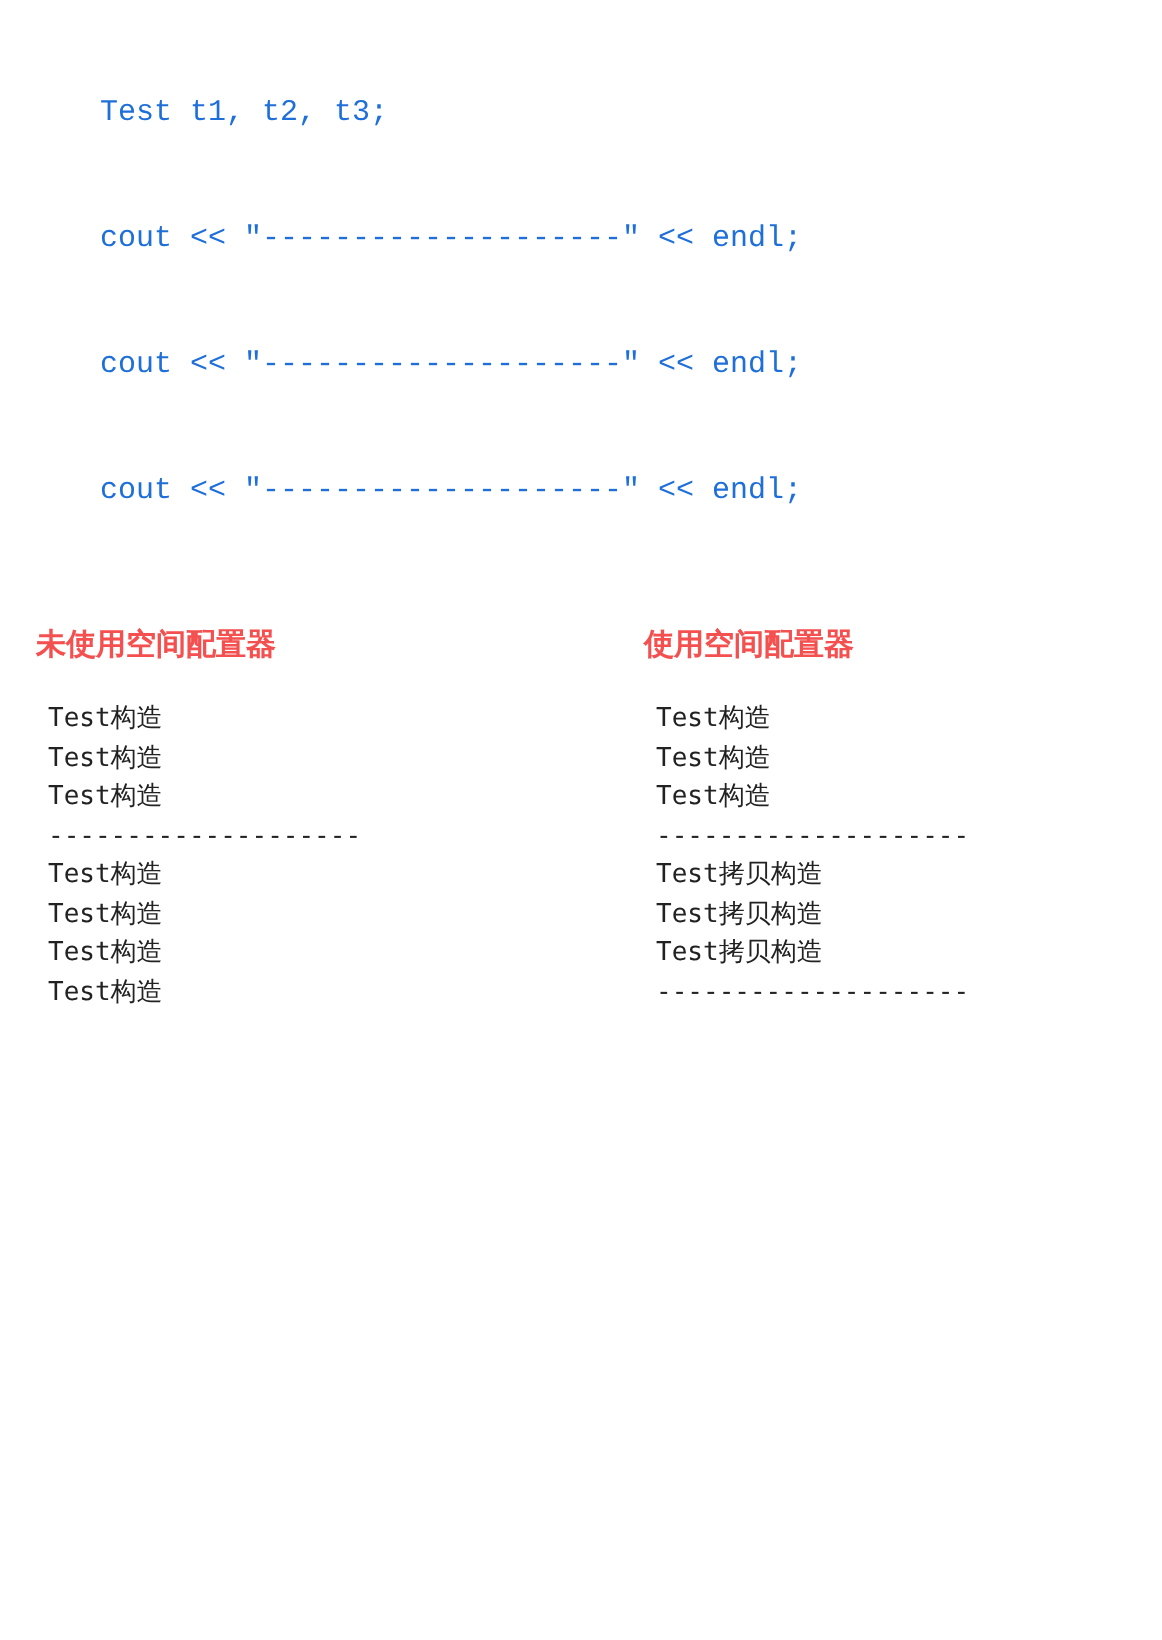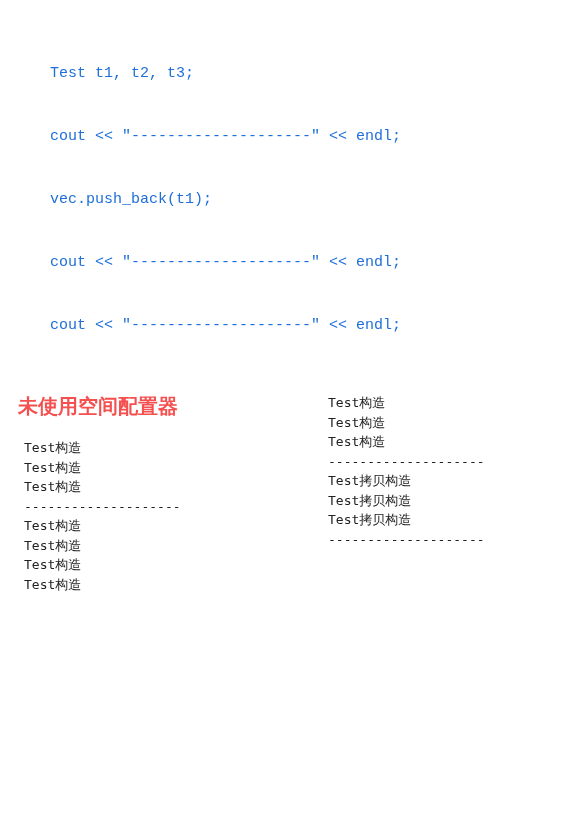--- a/index.html
+++ b/index.html
@@ -7,40 +7,40 @@
     padding: 0;
     background: #ffffff;
     font-family: "Microsoft YaHei", "PingFang SC", Arial, sans-serif;
     width: 581px;
   }
   .code-block {
     font-family: Consolas, "Courier New", monospace;
     font-size: 15px;
     color: #1e6fd9;
     line-height: 1.4;
-    padding: 21px 0 6px 50px;
+    padding: 4px 0 6px 50px;
     white-space: pre;
   }
   .code-line {
     display: block;
   }
   .columns {
     display: flex;
     padding-top: 30px;
   }
   .col-left {
     width: 54%;
     padding-left: 18px;
   }
   .col-right {
     width: 46%;
   }
   .section-title {
     color: #f55050;
-    font-size: 20px;
+    font-size: 15px;
     font-weight: 600;
     margin-bottom: 18px;
   }
   .output-block {
     font-family: "Microsoft YaHei", Consolas, monospace;
     font-size: 13px;
     line-height: 1.5;
     color: #222;
     padding-left: 6px;
   }
@@ -48,21 +48,20 @@
     display: block;
     white-space: pre;
   }
 </style>
 </head>
 <body>
 
 <div class="code-block">
   <span class="code-line">Test t1, t2, t3;</span>
   <span class="code-line">cout &lt;&lt; "--------------------" &lt;&lt; endl;</span>
-  <span class="code-line">vec.push_back(t1);</span>
   <span class="code-line">cout &lt;&lt; "--------------------" &lt;&lt; endl;</span>
   <span class="code-line">cout &lt;&lt; "--------------------" &lt;&lt; endl;</span>
 </div>
 
 <div class="columns">
   <div class="col-left">
     <div class="section-title">未使用空间配置器</div>
     <div class="output-block">
       <span class="output-line">Test构造</span>
       <span class="output-line">Test构造</span>
@@ -70,20 +69,21 @@
       <span class="output-line">--------------------</span>
       <span class="output-line">Test构造</span>
       <span class="output-line">Test构造</span>
       <span class="output-line">Test构造</span>
       <span class="output-line">Test构造</span>
 
     </div>
   </div>
 
   <div class="col-right">
+    <div class="section-title">使用空间配置器</div>
     <div class="output-block">
       <span class="output-line">Test构造</span>
       <span class="output-line">Test构造</span>
       <span class="output-line">Test构造</span>
       <span class="output-line">--------------------</span>
       <span class="output-line">Test拷贝构造</span>
       <span class="output-line">Test拷贝构造</span>
       <span class="output-line">Test拷贝构造</span>
       <span class="output-line">--------------------</span>
 

